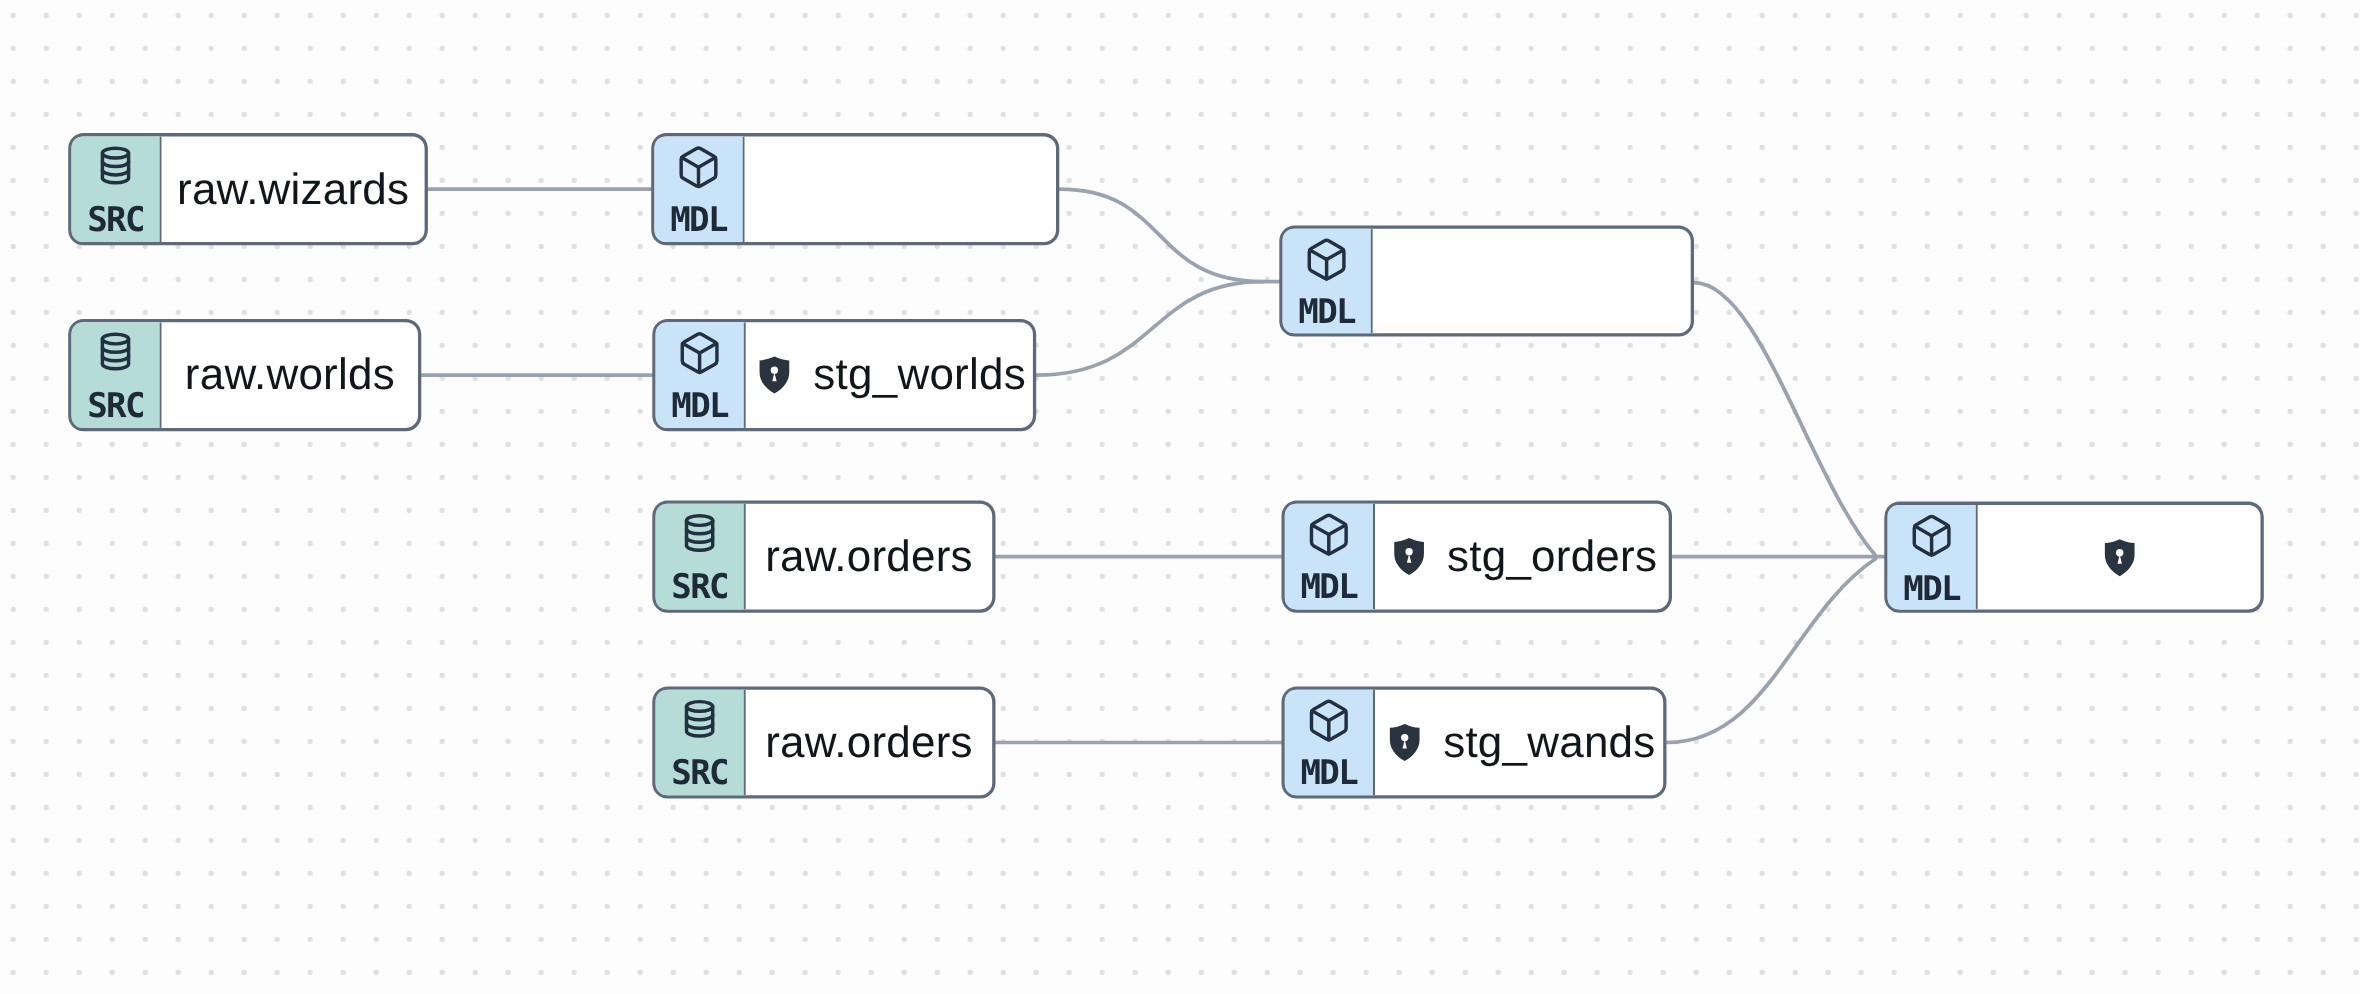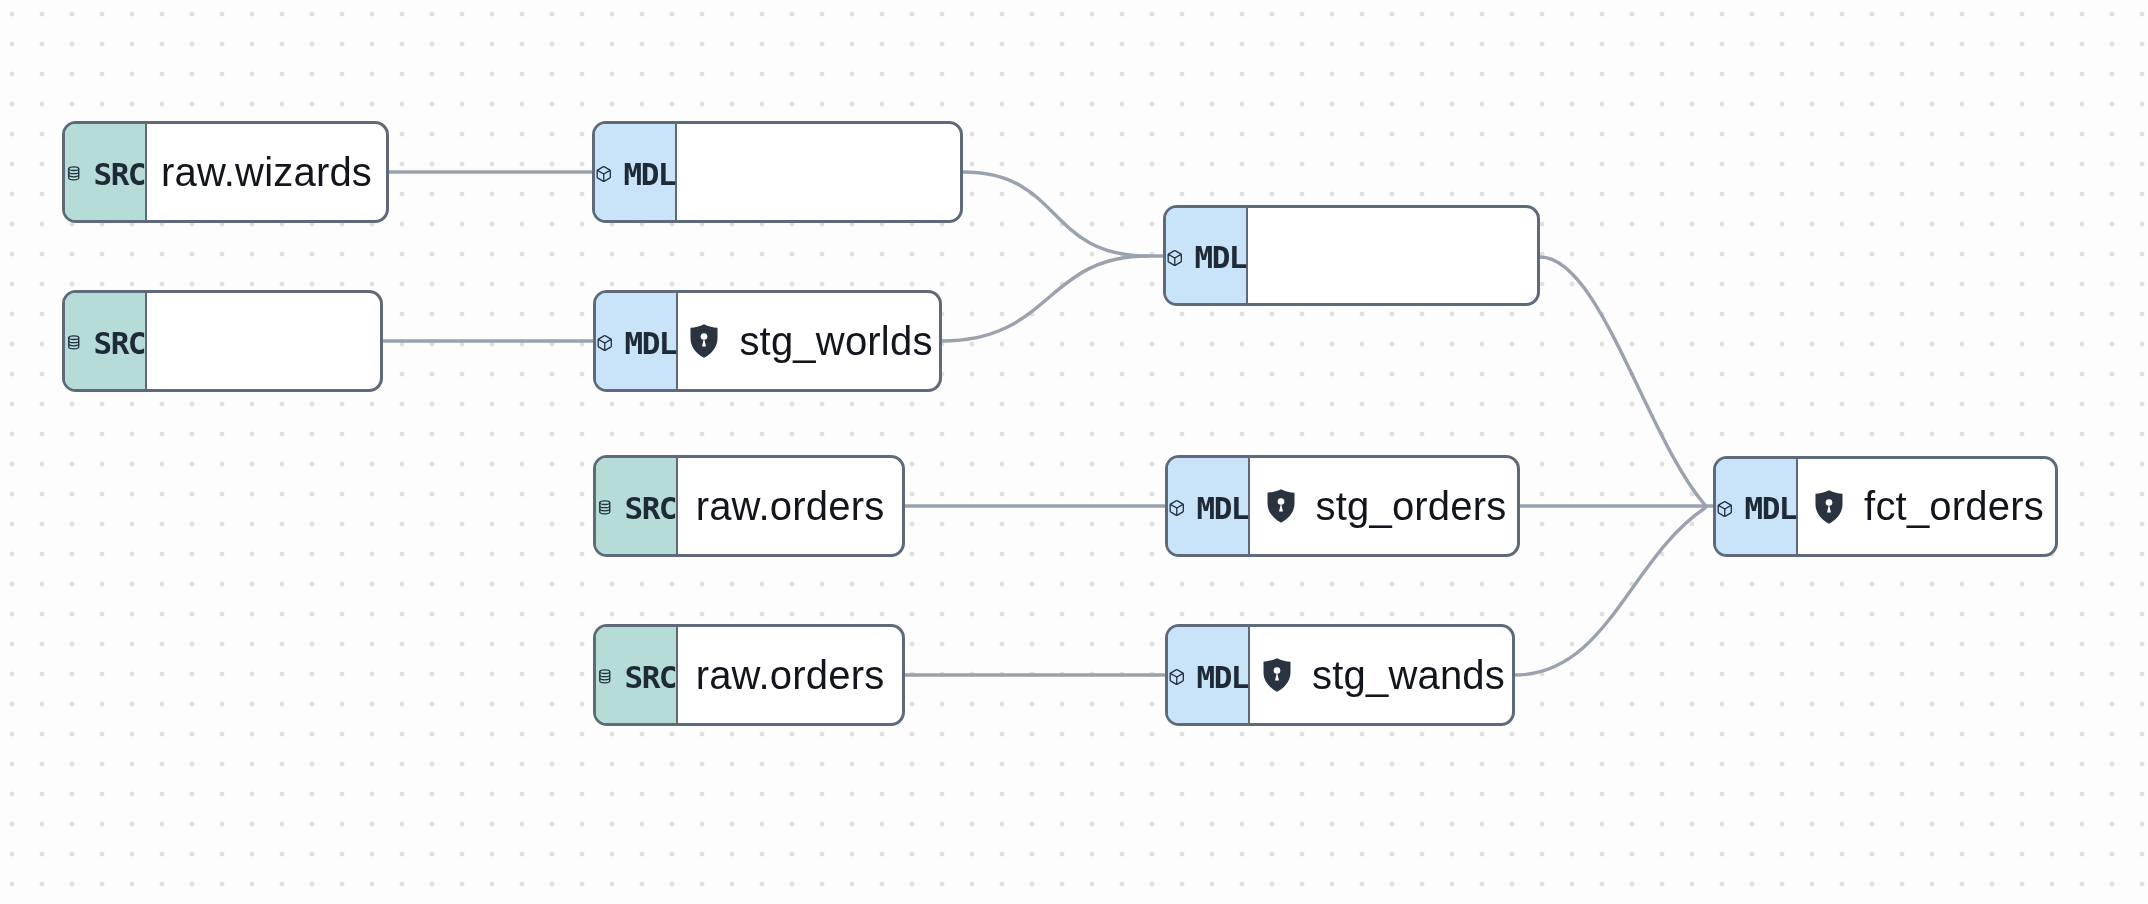--- a/index.html
+++ b/index.html
@@ -38,20 +38,21 @@
     box-sizing: border-box;
     background: var(--nodebg, #ffffff);
     border: 3px solid var(--border, #5e6a7a);
     border-radius: 14px;
     align-items: stretch;
   }
   .badge {
     flex: 0 0 80px;
     width: 80px;
     display: flex;
+    flex-direction: column;
     align-items: center;
     justify-content: center;
     gap: 11px;
     border-right: 2px solid var(--border, #5e6a7a);
     border-radius: 10px 0 0 10px;
     padding-top: 4px;
   }
   .badge svg {
     width: 42px;
     height: 42px;
@@ -119,20 +120,23 @@
       <div class="node" style="left: 62px; top: 290px; width: 321px; height: 102px;">
         <div class="badge" style="background:#b5dcd6">
           <svg viewBox="0 0 24 24" fill="none" stroke="#22303f" stroke-width="1.8" stroke-linecap="round" stroke-linejoin="round">
             <ellipse cx="12" cy="4.7" rx="6.8" ry="2.5"></ellipse>
             <path d="M5.2 4.7v12.9c0 1.38 3.04 2.5 6.8 2.5s6.8-1.12 6.8-2.5V4.7"></path>
             <path d="M5.2 9.1c0 1.38 3.04 2.5 6.8 2.5s6.8-1.12 6.8-2.5"></path>
             <path d="M5.2 13.5c0 1.38 3.04 2.5 6.8 2.5s6.8-1.12 6.8-2.5"></path>
           </svg>
           <span class="badge-label">SRC</span>
         </div>
+        <div class="nbody">
+          <span class="nlabel">raw.worlds</span>
+        </div>
       </div>
       <div class="node" style="left: 592px; top: 121px; width: 371px; height: 102px;">
         <div class="badge" style="background:#c9e4f8">
           <svg viewBox="0 0 24 24" fill="none" stroke="#22303f" stroke-width="1.8" stroke-linecap="round" stroke-linejoin="round">
             <path d="M21 16V8a2 2 0 0 0-1-1.73l-7-4a2 2 0 0 0-2 0l-7 4A2 2 0 0 0 3 8v8a2 2 0 0 0 1 1.73l7 4a2 2 0 0 0 2 0l7-4A2 2 0 0 0 21 16z"></path>
             <path d="M3.27 6.96 12 12.01l8.73-5.05"></path>
             <path d="M12 22.08V12"></path>
           </svg>
           <span class="badge-label">MDL</span>
         </div>
@@ -245,17 +249,16 @@
           <span class="badge-label">MDL</span>
         </div>
         <div class="nbody">
           <span class="shield-icon">
             <svg viewBox="0 0 24 24" xmlns="http://www.w3.org/2000/svg">
               <path fill="#2a3440" d="M12 1.9c2.7 1.25 5.4 1.95 8.1 2.1v6.3c0 4.9-2.9 8.8-8.1 11.8-5.2-3-8.1-6.9-8.1-11.8V4c2.7-.15 5.4-.85 8.1-2.1z"></path>
               <circle cx="12" cy="9.3" r="2" fill="#ffffff"></circle>
               <path d="M12 10.4l-1.2 4.9h2.4z" fill="#ffffff"></path>
             </svg>
           </span>
-          <span class="nlabel">fct_orders</span>
         </div>
       </div>
     </div>
 </div>
 
 </body></html>

